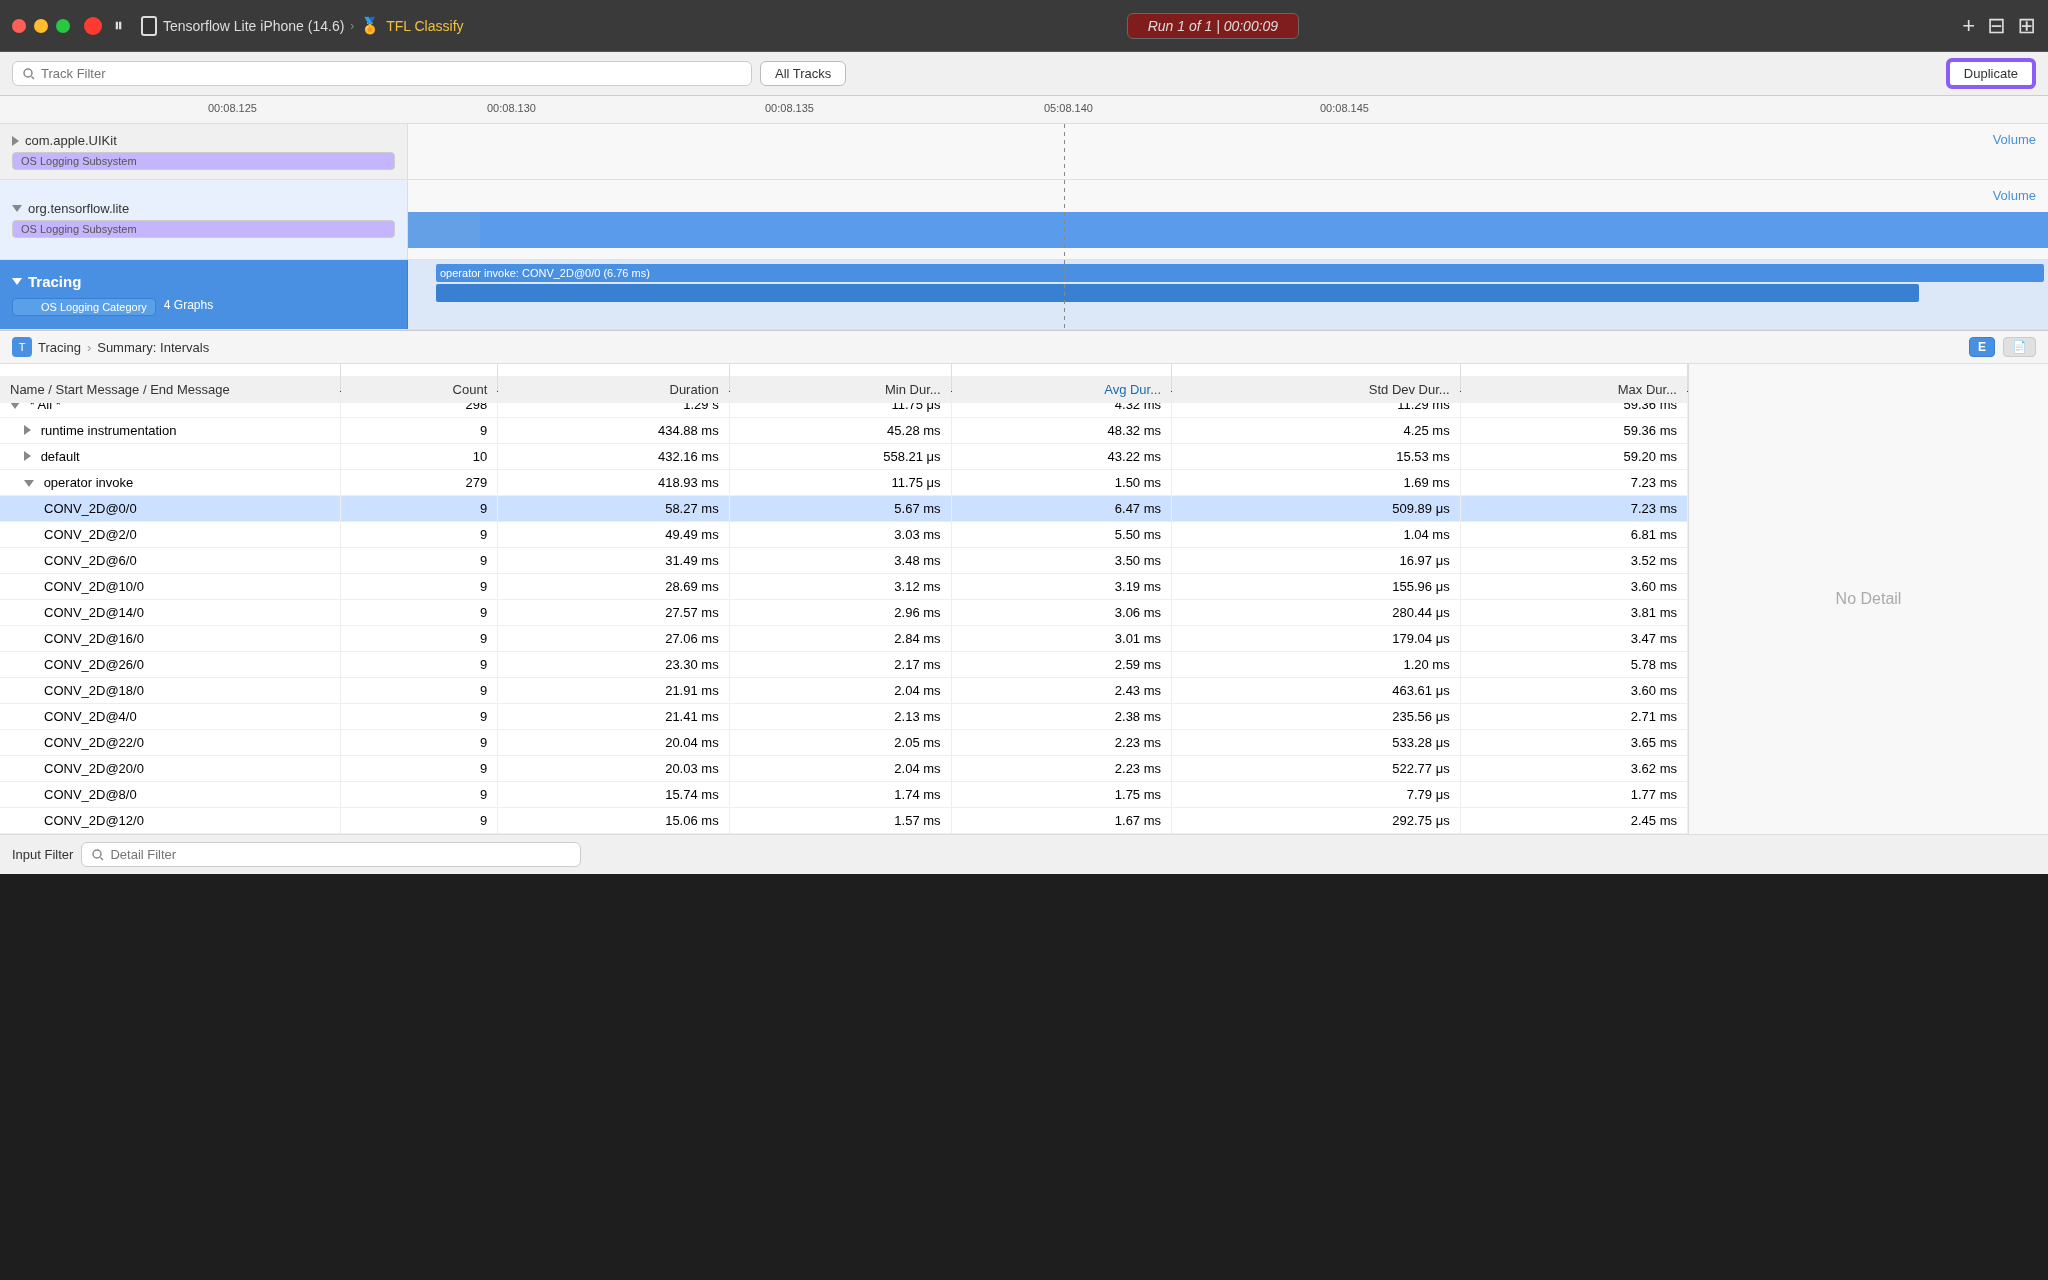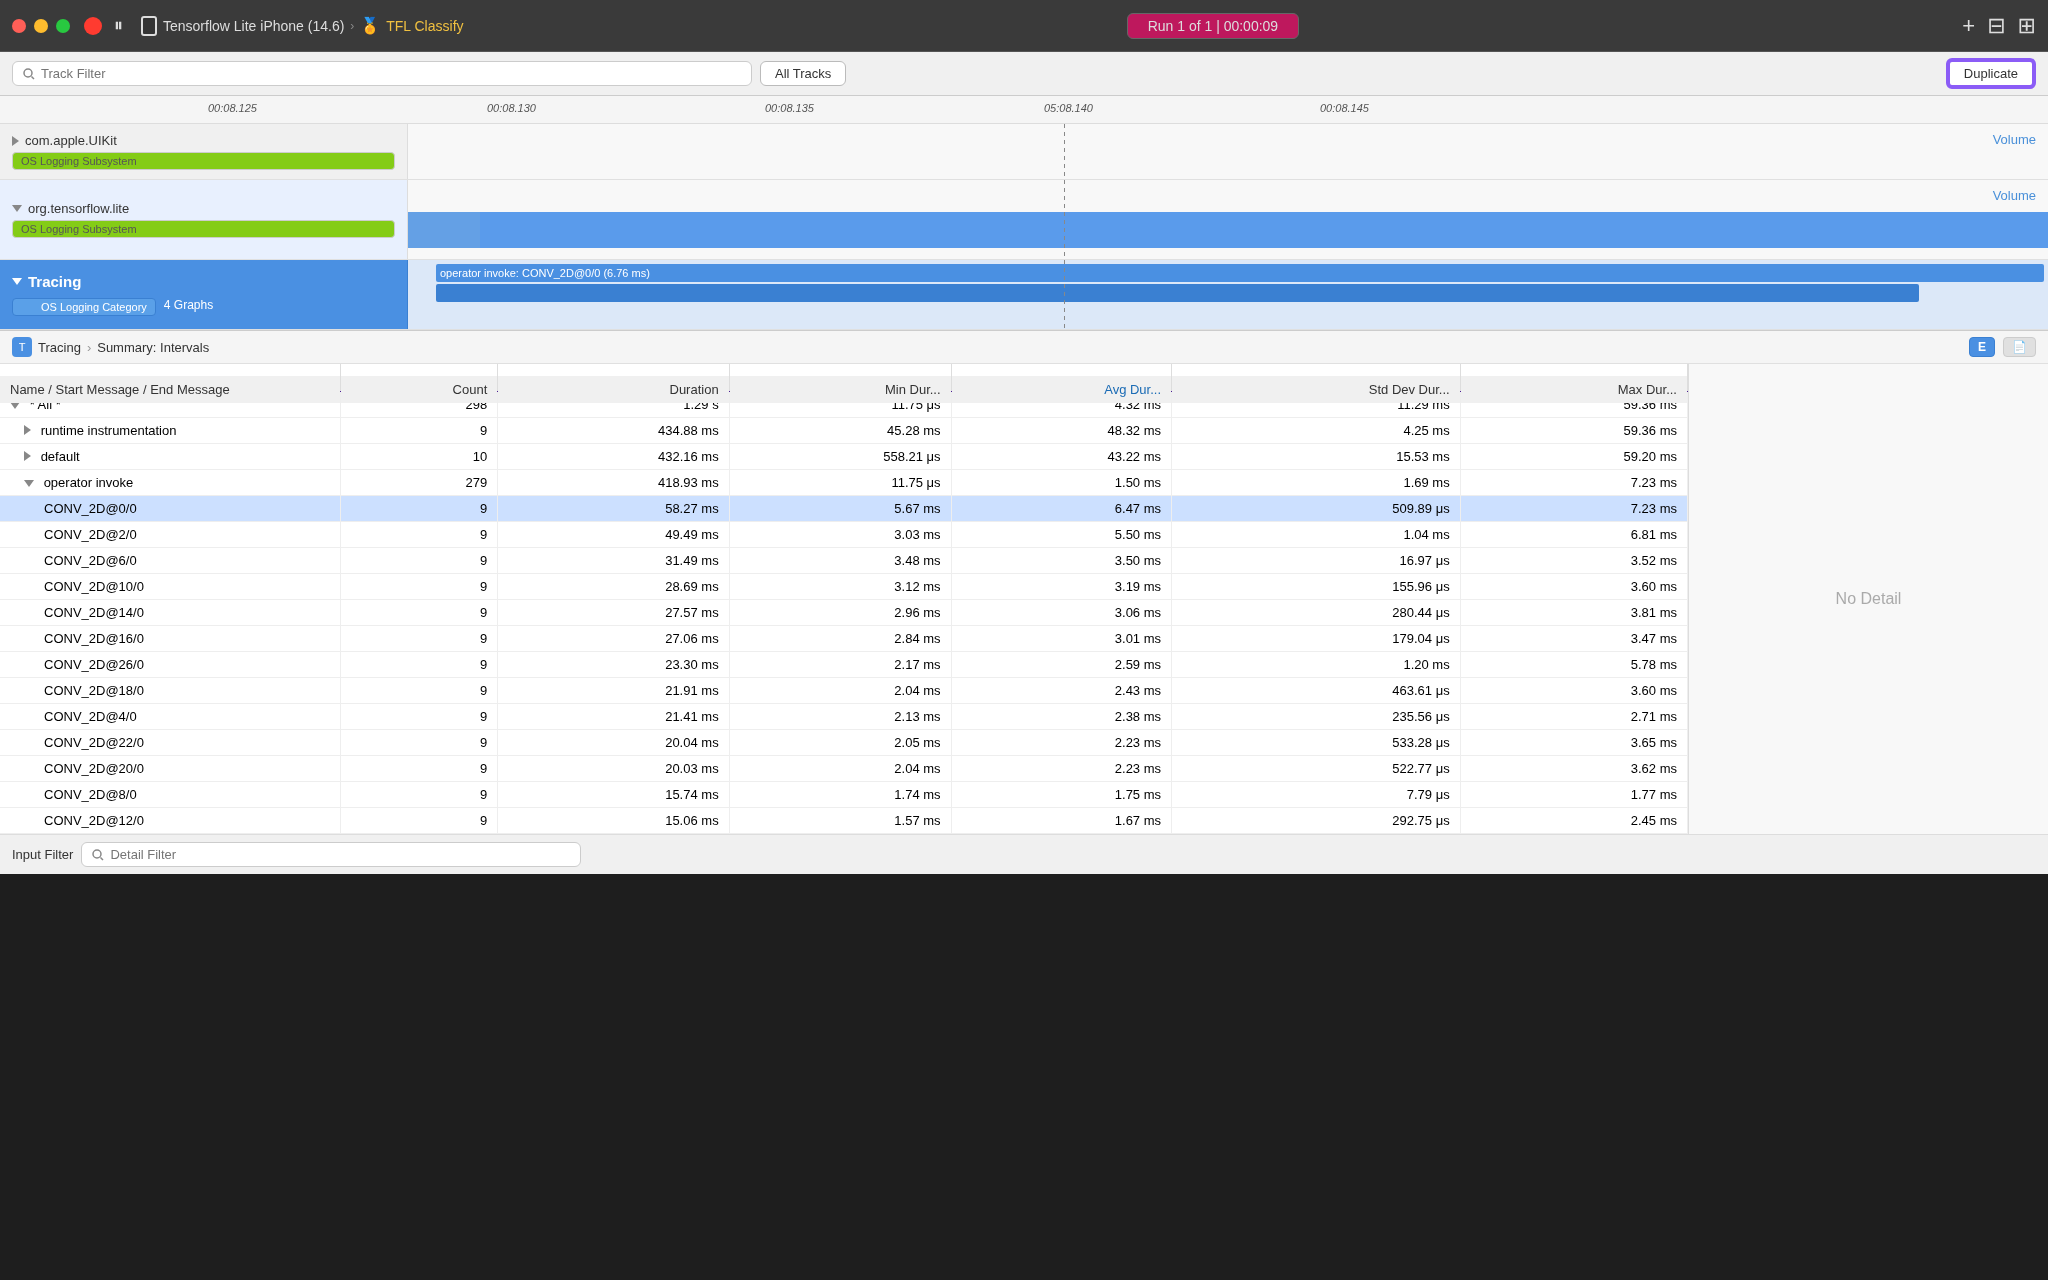--- a/index.html
+++ b/index.html
@@ -45,26 +45,27 @@
       font-size: 14px;
       margin-left: 8px;
     }
 
     .run-info {
       flex: 1;
       display: flex;
       justify-content: center;
     }
     .run-info-pill {
-      background: #be185d;
+      background: #7f1d1d;
       border: 1px solid #666;
       border-radius: 6px;
       padding: 4px 20px;
       color: #ddd;
       font-size: 14px;
+      font-style: italic;
     }
 
     .title-bar-actions {
       display: flex;
       align-items: center;
       gap: 12px;
     }
     .tb-btn {
       color: #ddd;
       font-size: 22px;
@@ -123,21 +124,20 @@
     }
 
     
     .timeline-ruler {
       display: flex;
       background: #f5f5f5;
       border-bottom: 1px solid #ddd;
       height: 28px;
       align-items: center;
       position: relative;
-      font-style: italic;
     }
     .ruler-mark {
       position: absolute;
       font-size: 11px;
       color: #555;
       top: 6px;
     }
 
     
     .tracks-area {
@@ -165,21 +165,21 @@
     .track-label-header {
       display: flex;
       align-items: center;
       gap: 6px;
       font-size: 13px;
       color: #333;
       font-weight: 500;
     }
     .track-subsystem-badge {
       display: inline-block;
-      background: #84cc16;
+      background: #c4b5fd;
       border: 1px solid #ccc;
       border-radius: 4px;
       padding: 2px 8px;
       font-size: 11px;
       color: #555;
       margin-top: 4px;
     }
     .track-volume-label {
       color: #4a90d9;
       font-size: 13px;

